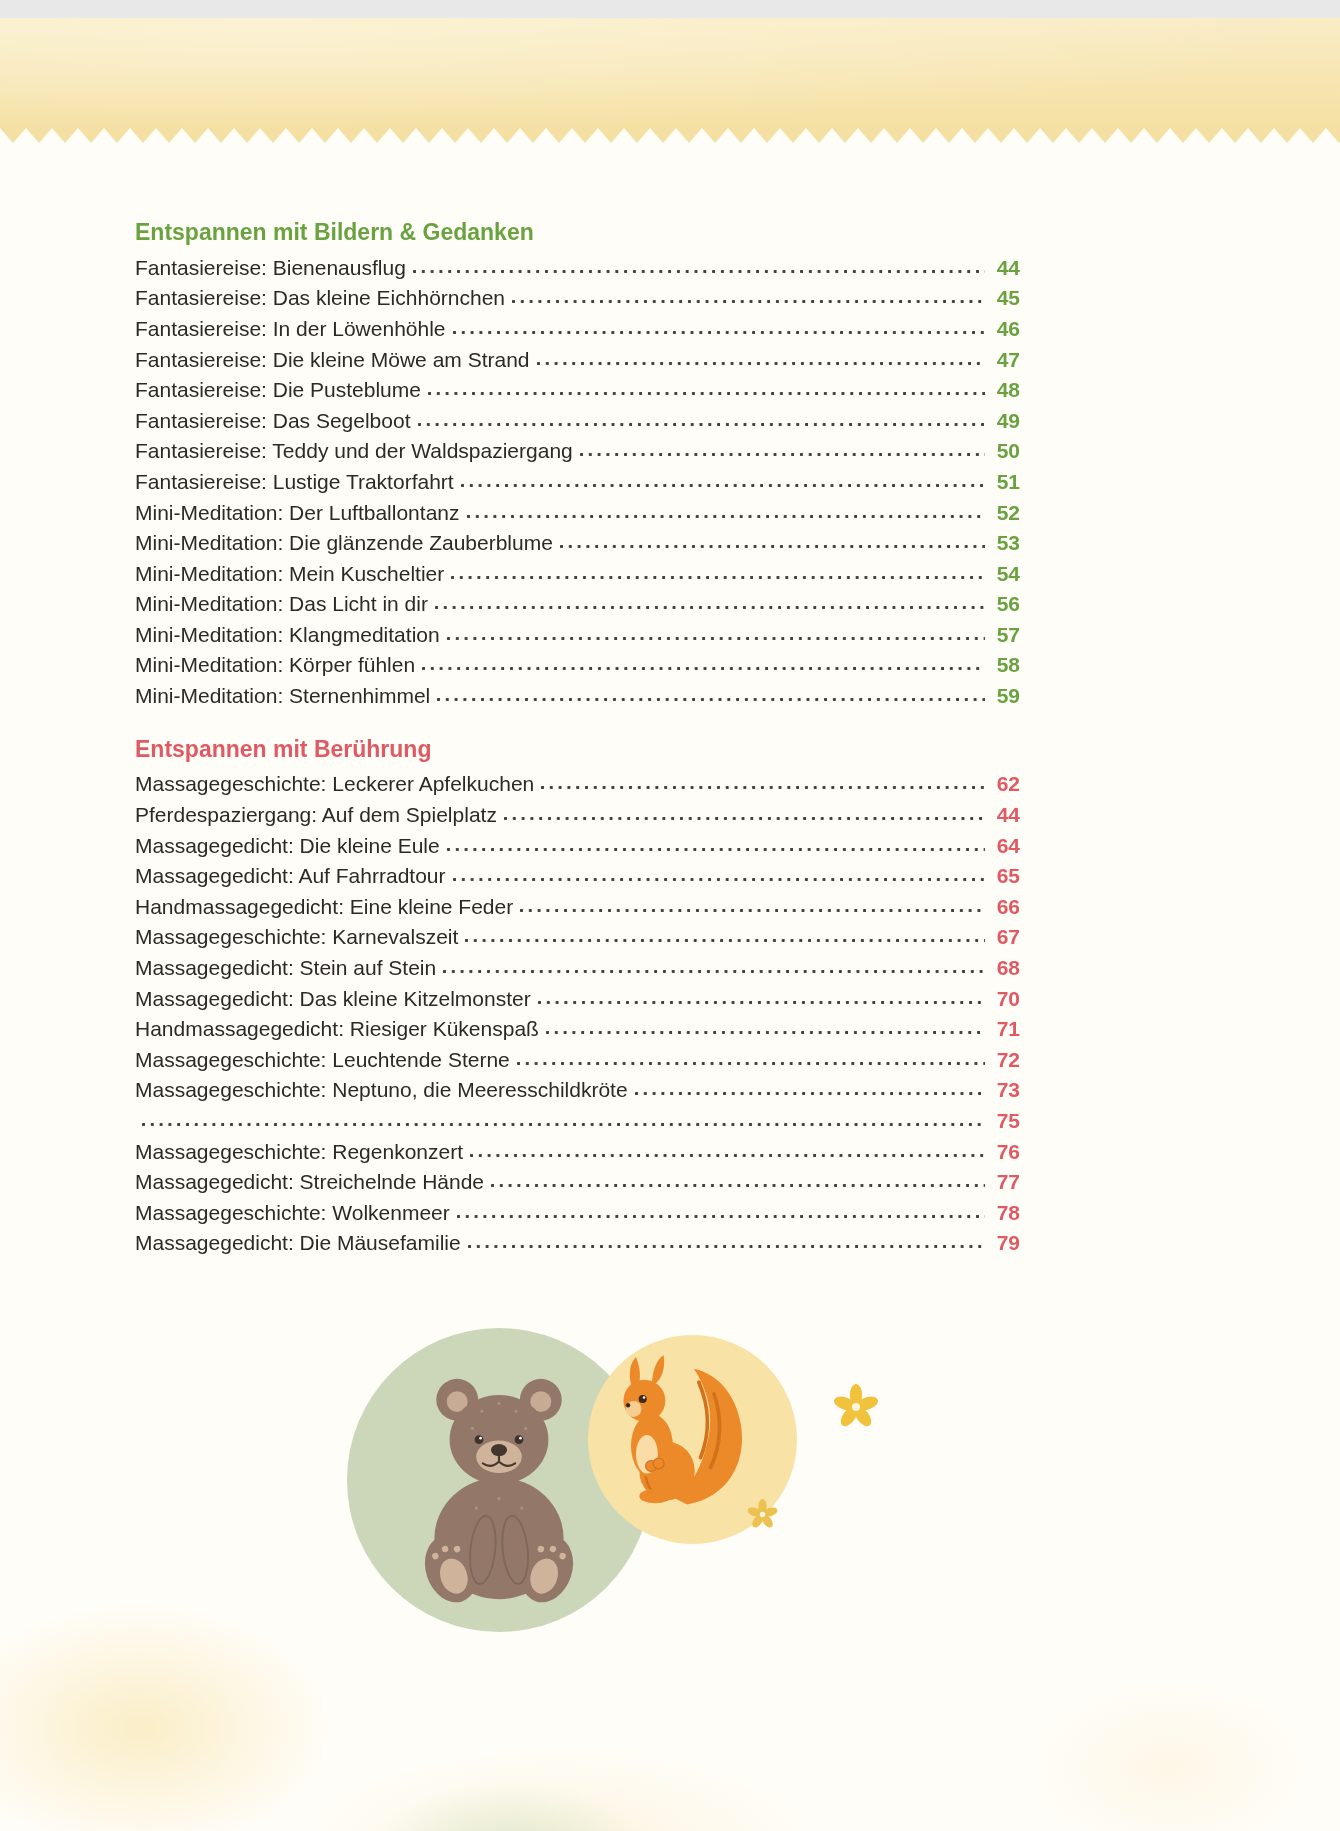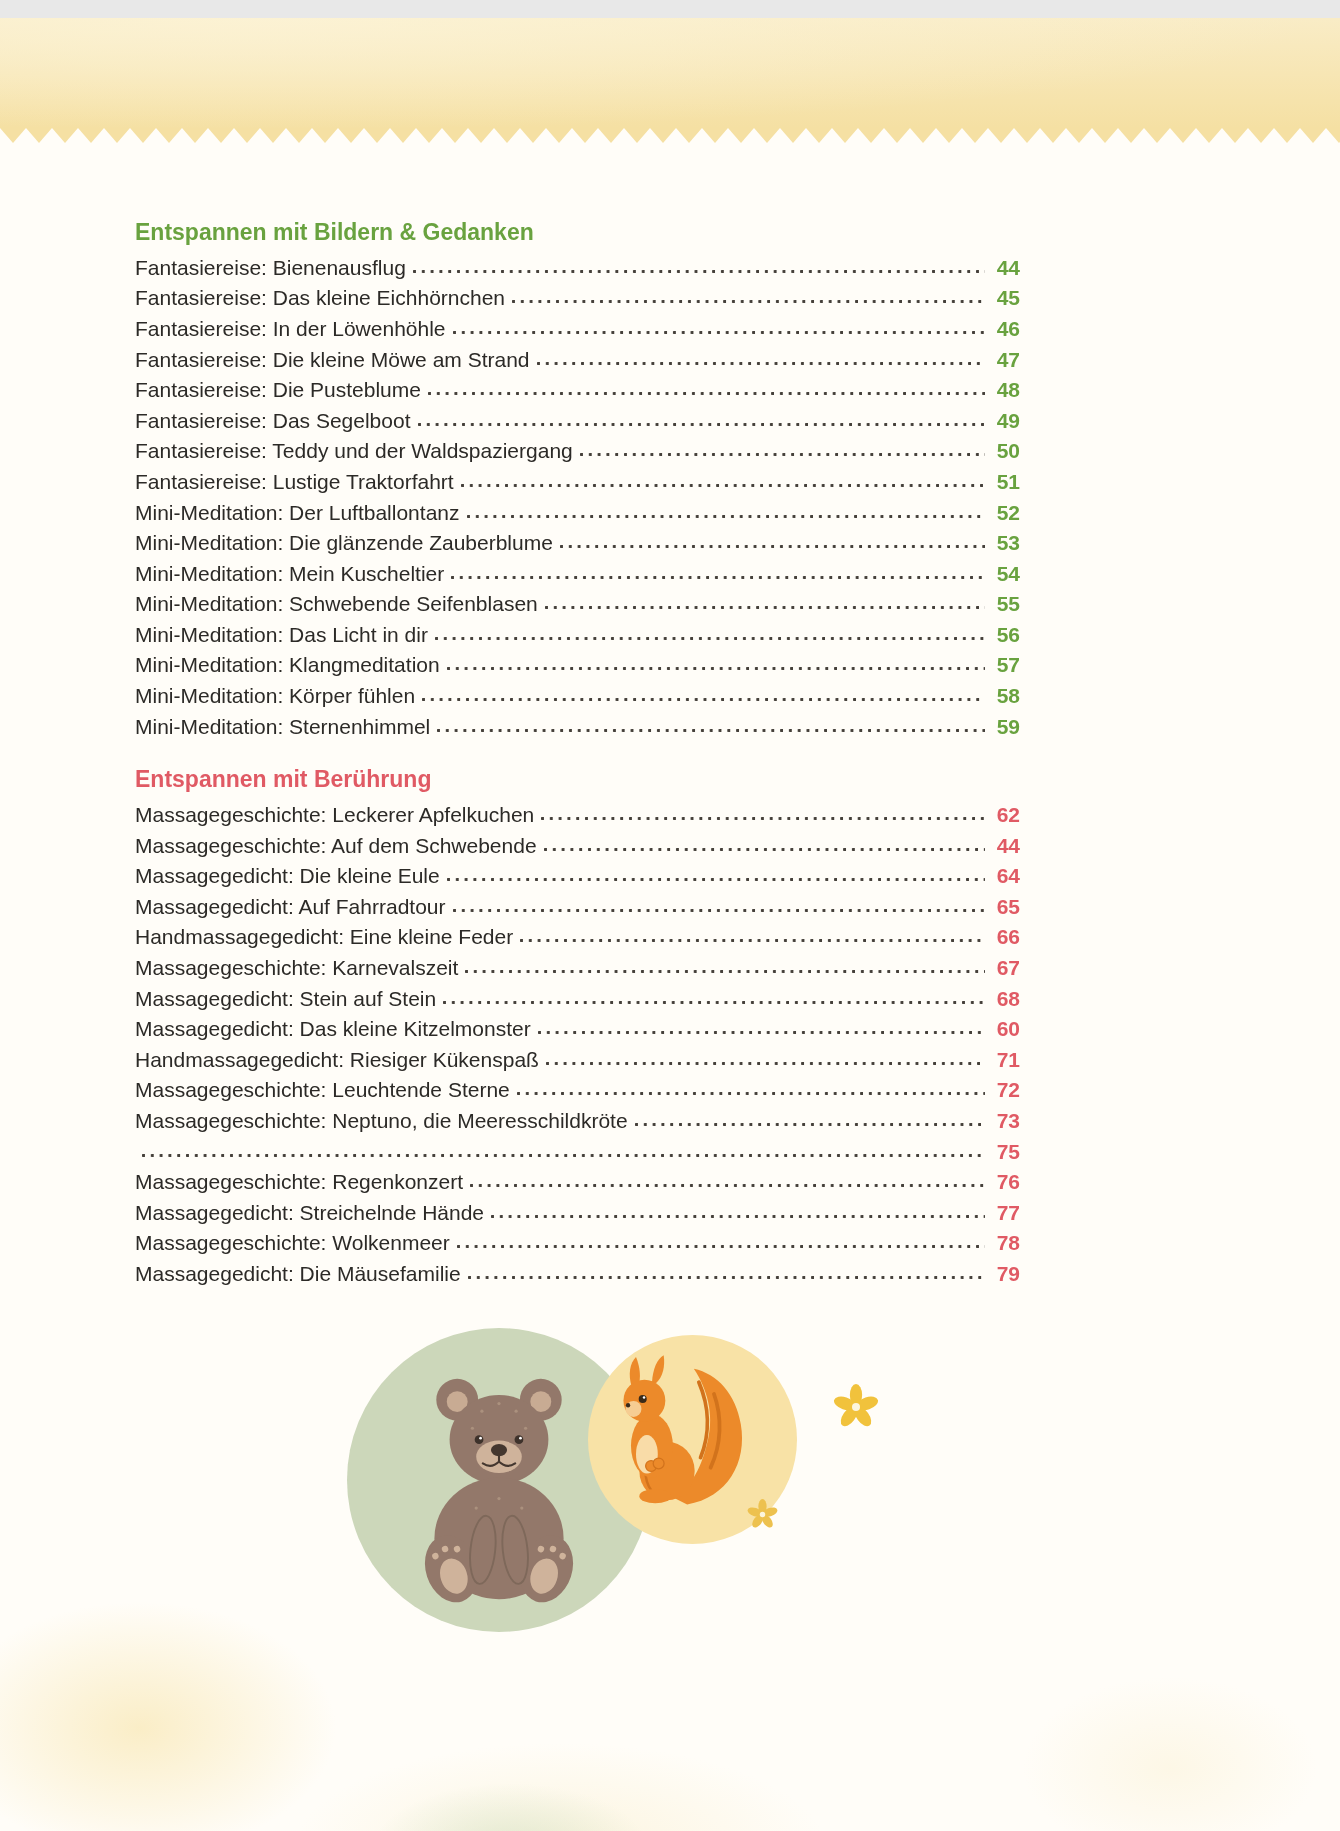--- a/index.html
+++ b/index.html
@@ -142,25 +142,20 @@
     <span class="entry-title">Mini-Meditation: Die glänzende Zauberblume</span>
     <span class="leader"></span>
     <span class="toc-num">53</span>
   </div>
           <div class="toc-row">
     <span class="entry-title">Mini-Meditation: Mein Kuscheltier</span>
     <span class="leader"></span>
     <span class="toc-num">54</span>
   </div>
           <div class="toc-row">
-    <span class="entry-title">Mini-Meditation: Schwebende Seifenblasen</span>
-    <span class="leader"></span>
-    <span class="toc-num">55</span>
-  </div>
-          <div class="toc-row">
     <span class="entry-title">Mini-Meditation: Das Licht in dir</span>
     <span class="leader"></span>
     <span class="toc-num">56</span>
   </div>
           <div class="toc-row">
     <span class="entry-title">Mini-Meditation: Klangmeditation</span>
     <span class="leader"></span>
     <span class="toc-num">57</span>
   </div>
           <div class="toc-row">
@@ -177,21 +172,21 @@
   </section>
       <section class="toc-section" style="--accent: #e05a64;">
     <h2 class="toc-heading">Entspannen mit Berührung</h2>
     <div class="toc-entries">
           <div class="toc-row">
     <span class="entry-title">Massagegeschichte: Leckerer Apfelkuchen</span>
     <span class="leader"></span>
     <span class="toc-num">62</span>
   </div>
           <div class="toc-row">
-    <span class="entry-title">Massagegeschichte: Auf dem Schwebende</span>
+    <span class="entry-title">Pferdespaziergang: Auf dem Spielplatz</span>
     <span class="leader"></span>
     <span class="toc-num">44</span>
   </div>
           <div class="toc-row">
     <span class="entry-title">Massagegedicht: Die kleine Eule</span>
     <span class="leader"></span>
     <span class="toc-num">64</span>
   </div>
           <div class="toc-row">
     <span class="entry-title">Massagegedicht: Auf Fahrradtour</span>
@@ -209,21 +204,21 @@
     <span class="toc-num">67</span>
   </div>
           <div class="toc-row">
     <span class="entry-title">Massagegedicht: Stein auf Stein</span>
     <span class="leader"></span>
     <span class="toc-num">68</span>
   </div>
           <div class="toc-row">
     <span class="entry-title">Massagegedicht: Das kleine Kitzelmonster</span>
     <span class="leader"></span>
-    <span class="toc-num">60</span>
+    <span class="toc-num">70</span>
   </div>
           <div class="toc-row">
     <span class="entry-title">Handmassagegedicht: Riesiger Kükenspaß</span>
     <span class="leader"></span>
     <span class="toc-num">71</span>
   </div>
           <div class="toc-row">
     <span class="entry-title">Massagegeschichte: Leuchtende Sterne</span>
     <span class="leader"></span>
     <span class="toc-num">72</span>

